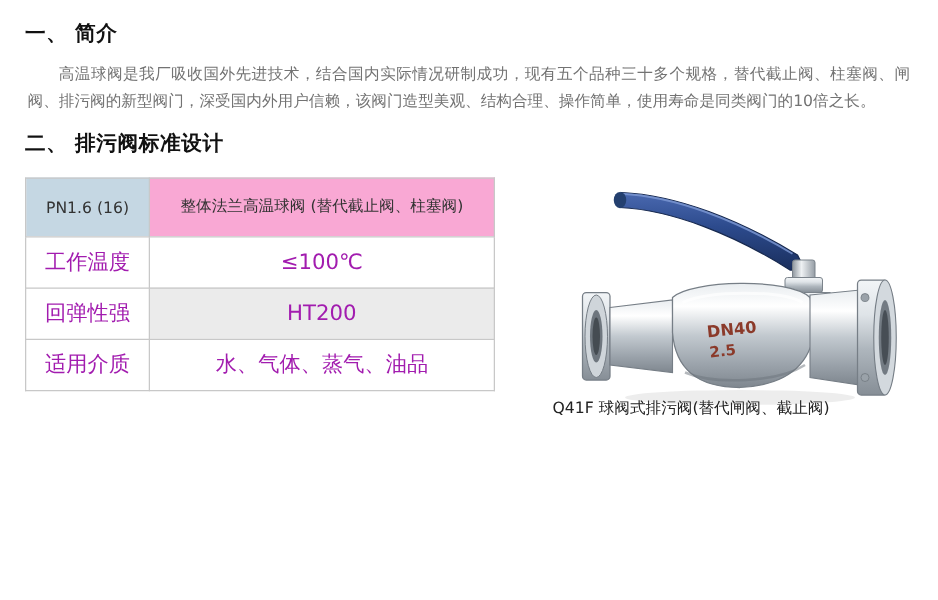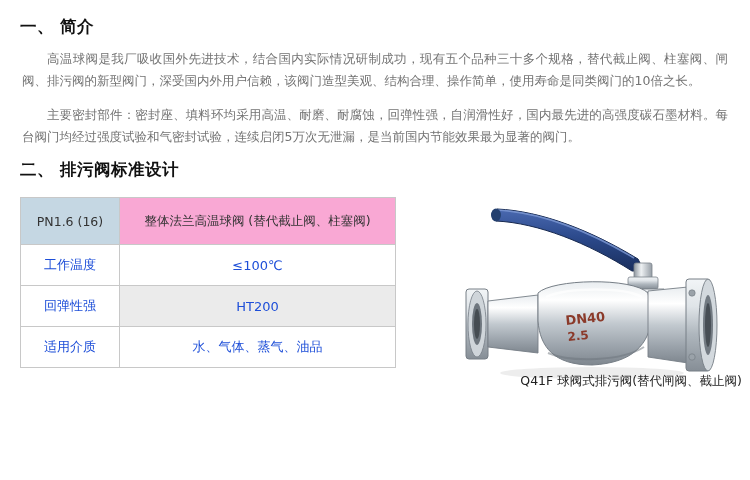--- a/index.html
+++ b/index.html
@@ -66,24 +66,24 @@
     width: 376px;
   }
   table.spec {
     border-collapse: collapse;
     width: 376px;
     table-layout: fixed;
   }
   table.spec td {
     border: 1px solid #c8c8c8;
     height: 38px;
-    font-size: 13px;
+    font-size: 17px;
     text-align: center;
     vertical-align: middle;
-    color: #1d4ed8;
+    color: #a21caf;
   }
   table.spec tr.header-row td {
     background: #f9a8d4;
     font-size: 12.5px;
     color: #333333;
     height: 44px;
   }
   table.spec td.label-col {
     width: 96px;
     background: #ffffff;
@@ -101,41 +101,40 @@
     position: relative;
     margin-left: 46px;
     width: 300px;
     height: 200px;
   }
   .valve-caption {
     position: absolute;
     left: 0;
     top: 176px;
     width: 300px;
-    text-align: right;
+    text-align: left;
     font-size: 12.5px;
     color: #222222;
   }
   svg.valve {
     display: block;
   }
 </style>
 </head>
 <body>
 
 <div class="page">
 
   <div class="section-heading" id="intro-heading">
     <span class="num">一、</span>
     <span>简介</span>
   </div>
 
   <div class="intro-body">
     <p>高温球阀是我厂吸收国外先进技术，结合国内实际情况研制成功，现有五个品种三十多个规格，替代截止阀、柱塞阀、闸阀、排污阀的新型阀门，深受国内外用户信赖，该阀门造型美观、结构合理、操作简单，使用寿命是同类阀门的10倍之长。</p>
-    <p>主要密封部件：密封座、填料环均采用高温、耐磨、耐腐蚀，回弹性强，自润滑性好，国内最先进的高强度碳石墨材料。每台阀门均经过强度试验和气密封试验，连续启闭5万次无泄漏，是当前国内节能效果最为显著的阀门。</p>
   </div>
 
   <div class="section-heading" id="spec-heading">
     <span class="num">二、</span>
     <span>排污阀标准设计</span>
   </div>
 
   <div class="lower">
 
     <div class="table-wrap">

